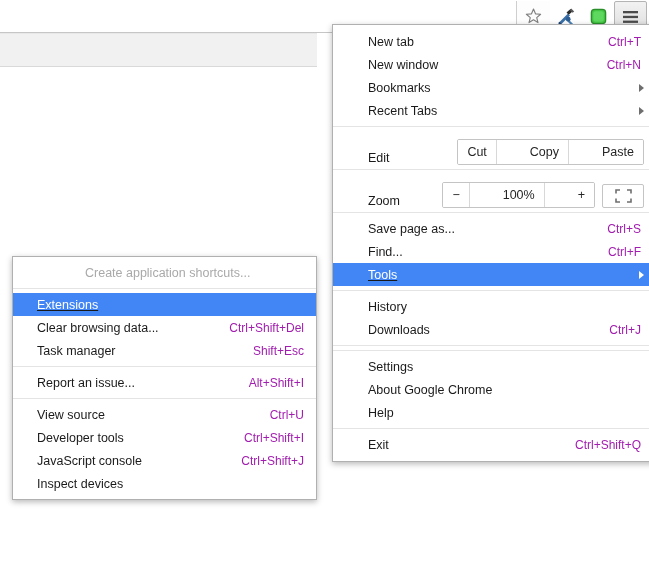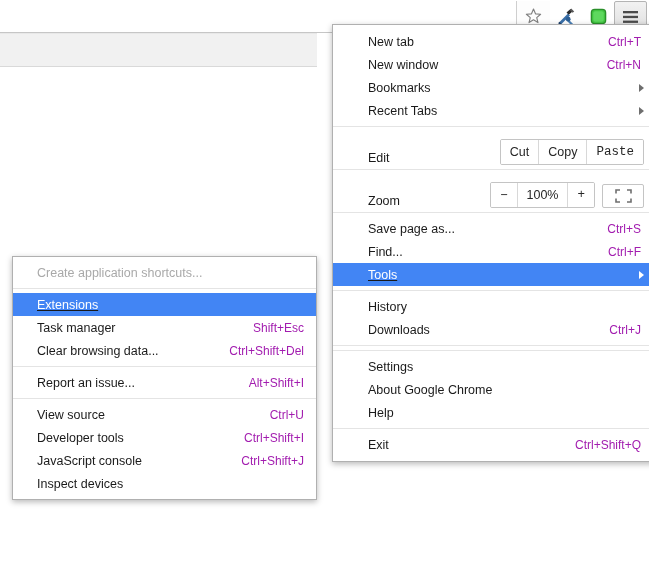--- a/index.html
+++ b/index.html
@@ -102,20 +102,21 @@
     flex: 1 1 auto;
   }
   .menu-item .accel {
     color: #a21caf;
     font-size: 12px;
     flex: 0 0 auto;
   }
   .menu-item.disabled .label,
   .menu-item.disabled .accel {
     color: #a9a9a9;
+    margin-left: 48px;
   }
   .menu-item.highlighted {
     background: #4285f4;
     text-decoration: underline;
   }
   .menu-item.highlighted .label,
   .menu-item.highlighted .accel {
     color: #ffffff;
   }
   .submenu-arrow {
@@ -161,34 +162,35 @@
   .menu-row-control .row-spacer { flex: 1 1 auto; }
 
   .btn-group {
     display: flex;
     align-items: stretch;
     border: 1px solid #c4c4c4;
     border-radius: 2px;
     height: 24px;
     background: #ffffff;
     overflow: hidden;
+    gap: 24px;
   }
   .btn-group > .gbtn {
     display: flex;
     align-items: center;
     justify-content: center;
     padding: 0 9px;
     font-size: 12.5px;
     color: #262626;
     border-right: 1px solid #d8d8d8;
     background: #ffffff;
     min-width: 22px;
     box-sizing: border-box;
   }
-  .btn-group > .gbtn:last-child { border-right: none; font-family: Liberation Mono, monospace; }
+  .btn-group > .gbtn:last-child { border-right: none; }
   .zoom-level { min-width: 42px; }
 
   .fullscreen-btn {
     margin-left: 7px;
     width: 42px;
     height: 24px;
     border: 1px solid #c4c4c4;
     border-radius: 2px;
     background: #ffffff;
     display: flex;
@@ -402,29 +404,29 @@
   </div>
 
   <div class="menu-sep"></div>
 
   <div class="menu-item highlighted">
     <span class="label">Extensions</span>
     <span class="spacer"></span>
     <span class="accel"></span>
   </div>
   <div class="menu-item">
+    <span class="label">Clear browsing data...</span>
+    <span class="spacer"></span>
+    <span class="accel">Ctrl+Shift+Del</span>
+  </div>
+  <div class="menu-item">
     <span class="label">Task manager</span>
     <span class="spacer"></span>
     <span class="accel">Shift+Esc</span>
   </div>
-  <div class="menu-item">
-    <span class="label">Clear browsing data...</span>
-    <span class="spacer"></span>
-    <span class="accel">Ctrl+Shift+Del</span>
-  </div>
 
   <div class="menu-sep"></div>
 
   <div class="menu-item">
     <span class="label">Report an issue...</span>
     <span class="spacer"></span>
     <span class="accel">Alt+Shift+I</span>
   </div>
 
   <div class="menu-sep"></div>

